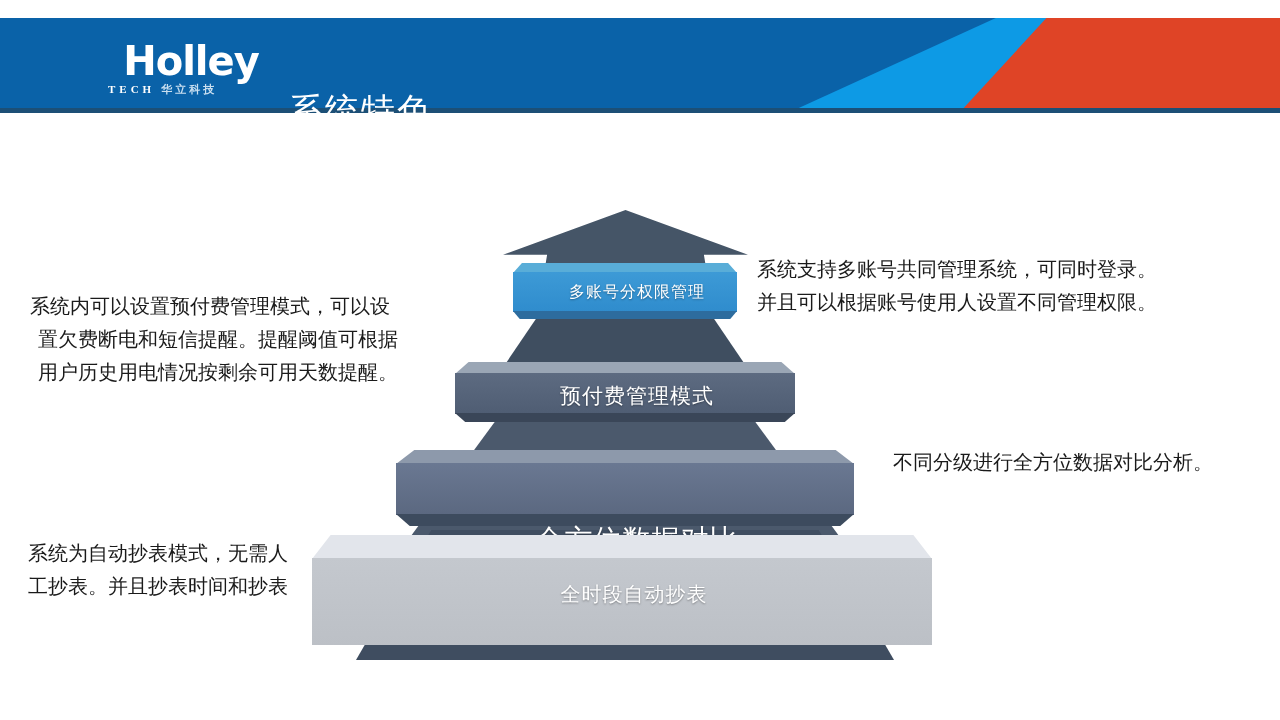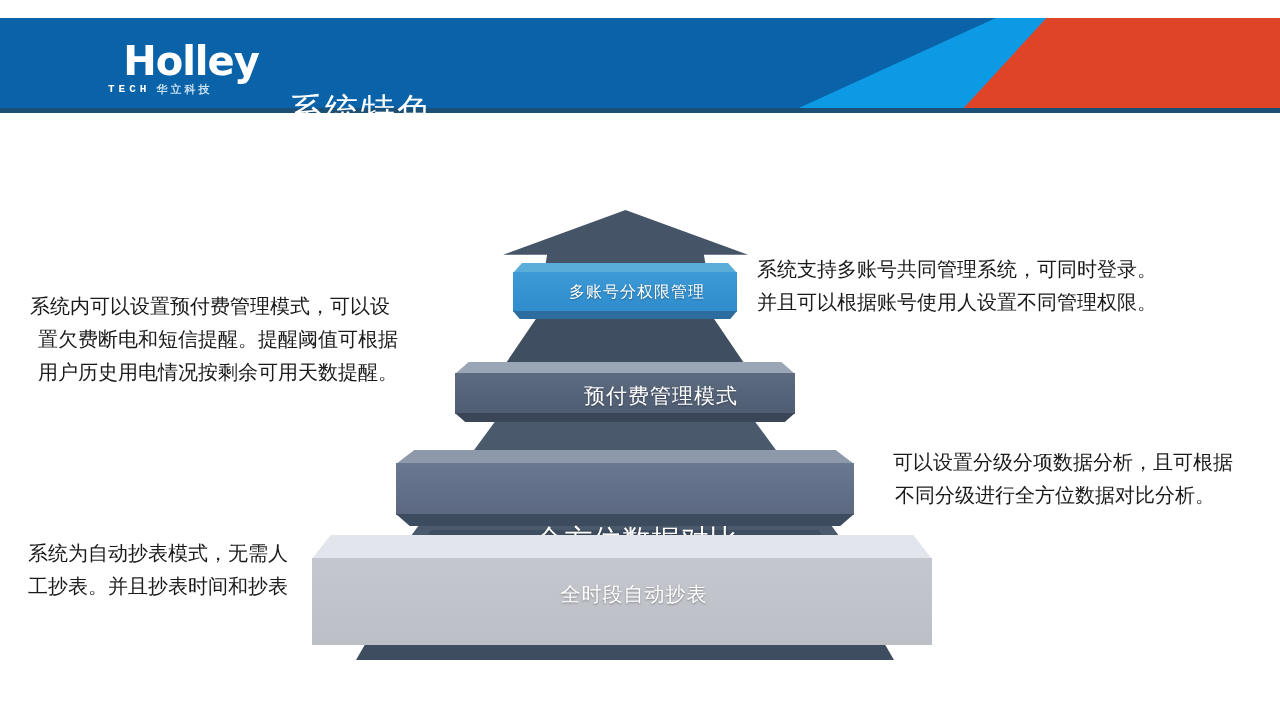--- a/index.html
+++ b/index.html
@@ -84,21 +84,21 @@
     white-space: nowrap;
     text-align: center;
   }
   #logo-sub {
     display: flex;
     align-items: center;
     gap: 6px;
     margin-top: 2px;
   }
   #logo-sub-en {
-    font-family: Liberation Mono, monospace;
+    font-family: Liberation Serif, serif;
     font-size: 11px;
     font-weight: bold;
     letter-spacing: 4px;
     color: #ffffff;
     line-height: 13px;
   }
   #logo-sub-cn {
     font-size: 11px;
     font-weight: bold;
     letter-spacing: 3px;
@@ -175,21 +175,21 @@
     position: absolute; left: 0; top: 9px; width: 224px; height: 40px;
     background: linear-gradient(180deg, #3d9ad6 0%, #2f8ccd 100%);
   }
   #slab-1 .slab-shadow {
     position: absolute; left: 0; top: 48px; width: 224px; height: 8px;
     background: #2d6c9e;
     clip-path: polygon(0% 0%, 100% 0%, 97% 100%, 3% 100%);
   }
 
   
-  #slab-2 { left: 155px; top: 152px; width: 340px; height: 60px; padding-left: 48px; }
+  #slab-2 { left: 155px; top: 152px; width: 340px; height: 60px; }
   #slab-2 .slab-top {
     position: absolute; left: 0; top: 0; width: 340px; height: 12px;
     background: #9aa6b5;
     clip-path: polygon(4% 0%, 96% 0%, 100% 100%, 0% 100%);
   }
   #slab-2 .slab-face {
     position: absolute; left: 0; top: 11px; width: 340px; height: 41px;
     background: linear-gradient(180deg, #5d6b81 0%, #4f5d73 100%);
   }
   #slab-2 .slab-shadow {
@@ -321,20 +321,19 @@
   <div>置欠费断电和短信提醒。提醒阈值可根据</div>
   <div>用户历史用电情况按剩余可用天数提醒。</div>
 </div>
 
 <div class="callout" id="callout-right-top">
   <div>系统支持多账号共同管理系统，可同时登录。</div>
   <div>并且可以根据账号使用人设置不同管理权限。</div>
 </div>
 
 <div class="callout" id="callout-right-bot">
-  <div>可以设置分级分项数据分析，且可根据</div>
   <div>不同分级进行全方位数据对比分析。</div>
 </div>
 
 <div class="callout" id="callout-left-bot">
   <div>系统为自动抄表模式，无需人</div>
   <div>工抄表。并且抄表时间和抄表</div>
 </div>
 
 </body></html>

